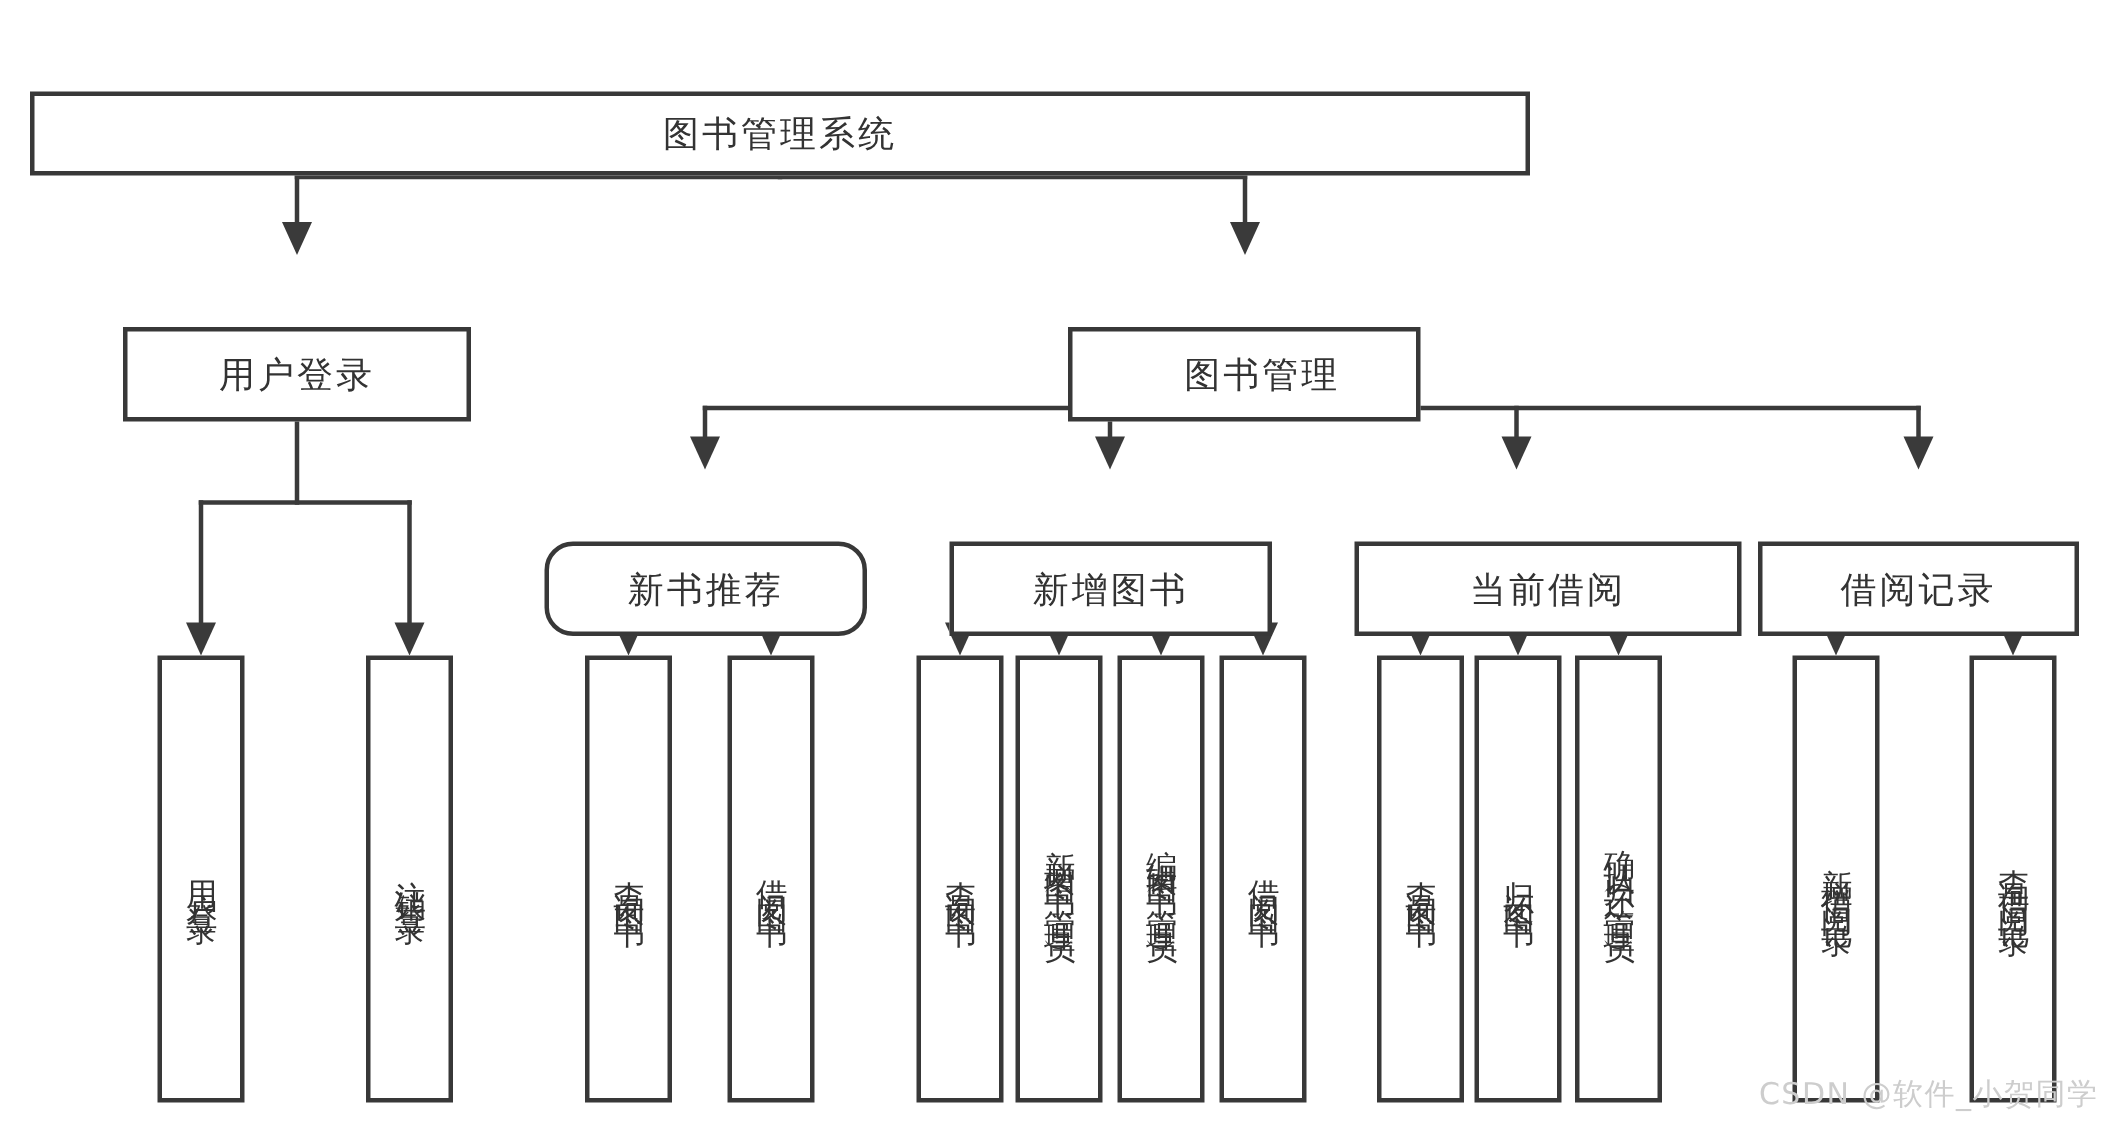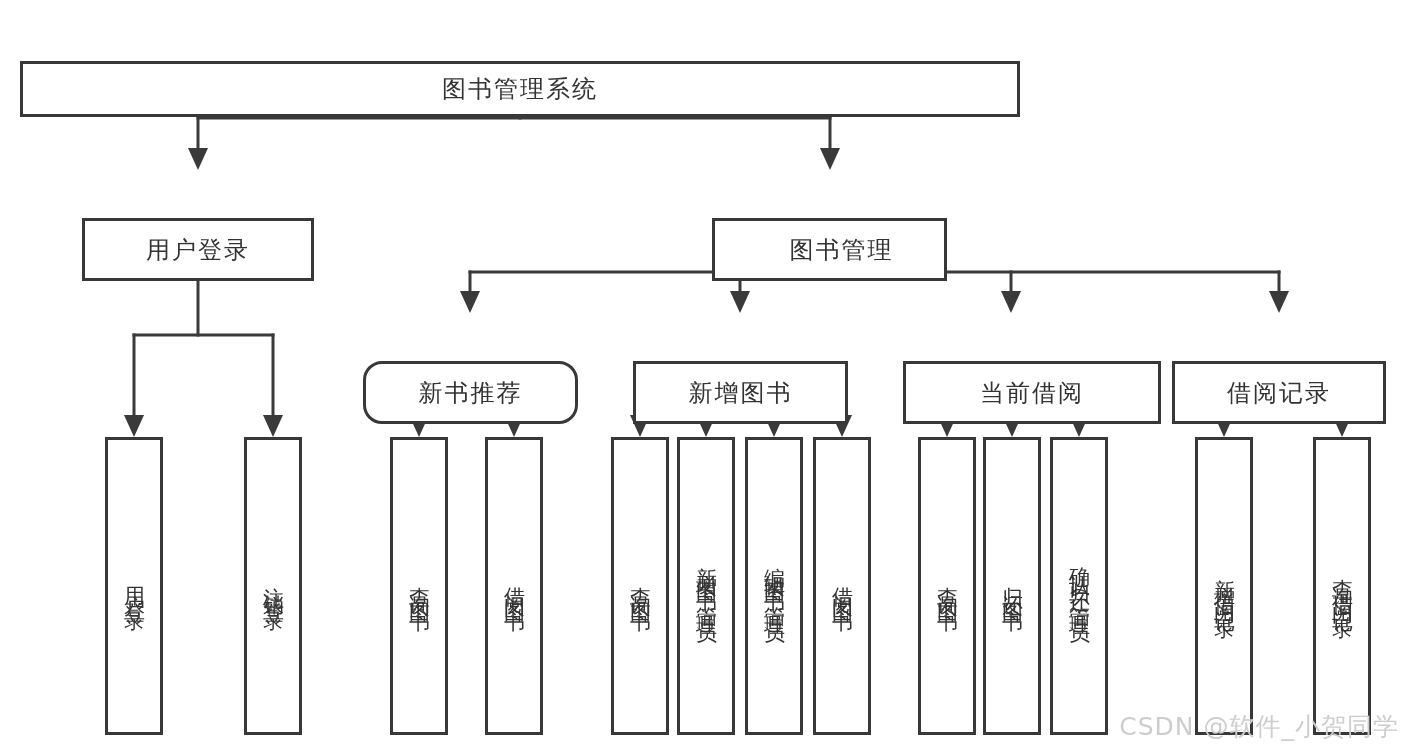--- a/index.html
+++ b/index.html
@@ -55,21 +55,21 @@
     writing-mode: vertical-rl;
     text-orientation: mixed;
     font-size: 21px;
     letter-spacing: 8px;
     line-height: 1;
   }
   .watermark {
     position: absolute;
     right: 6px;
     bottom: 4px;
-    font-size: 25px;
+    font-size: 20px;
     letter-spacing: 1px;
     color: #cdcdcd;
     z-index: 10;
     white-space: nowrap;
   }
 </style>
 </head>
 <body>
 
 <div class="canvas">

